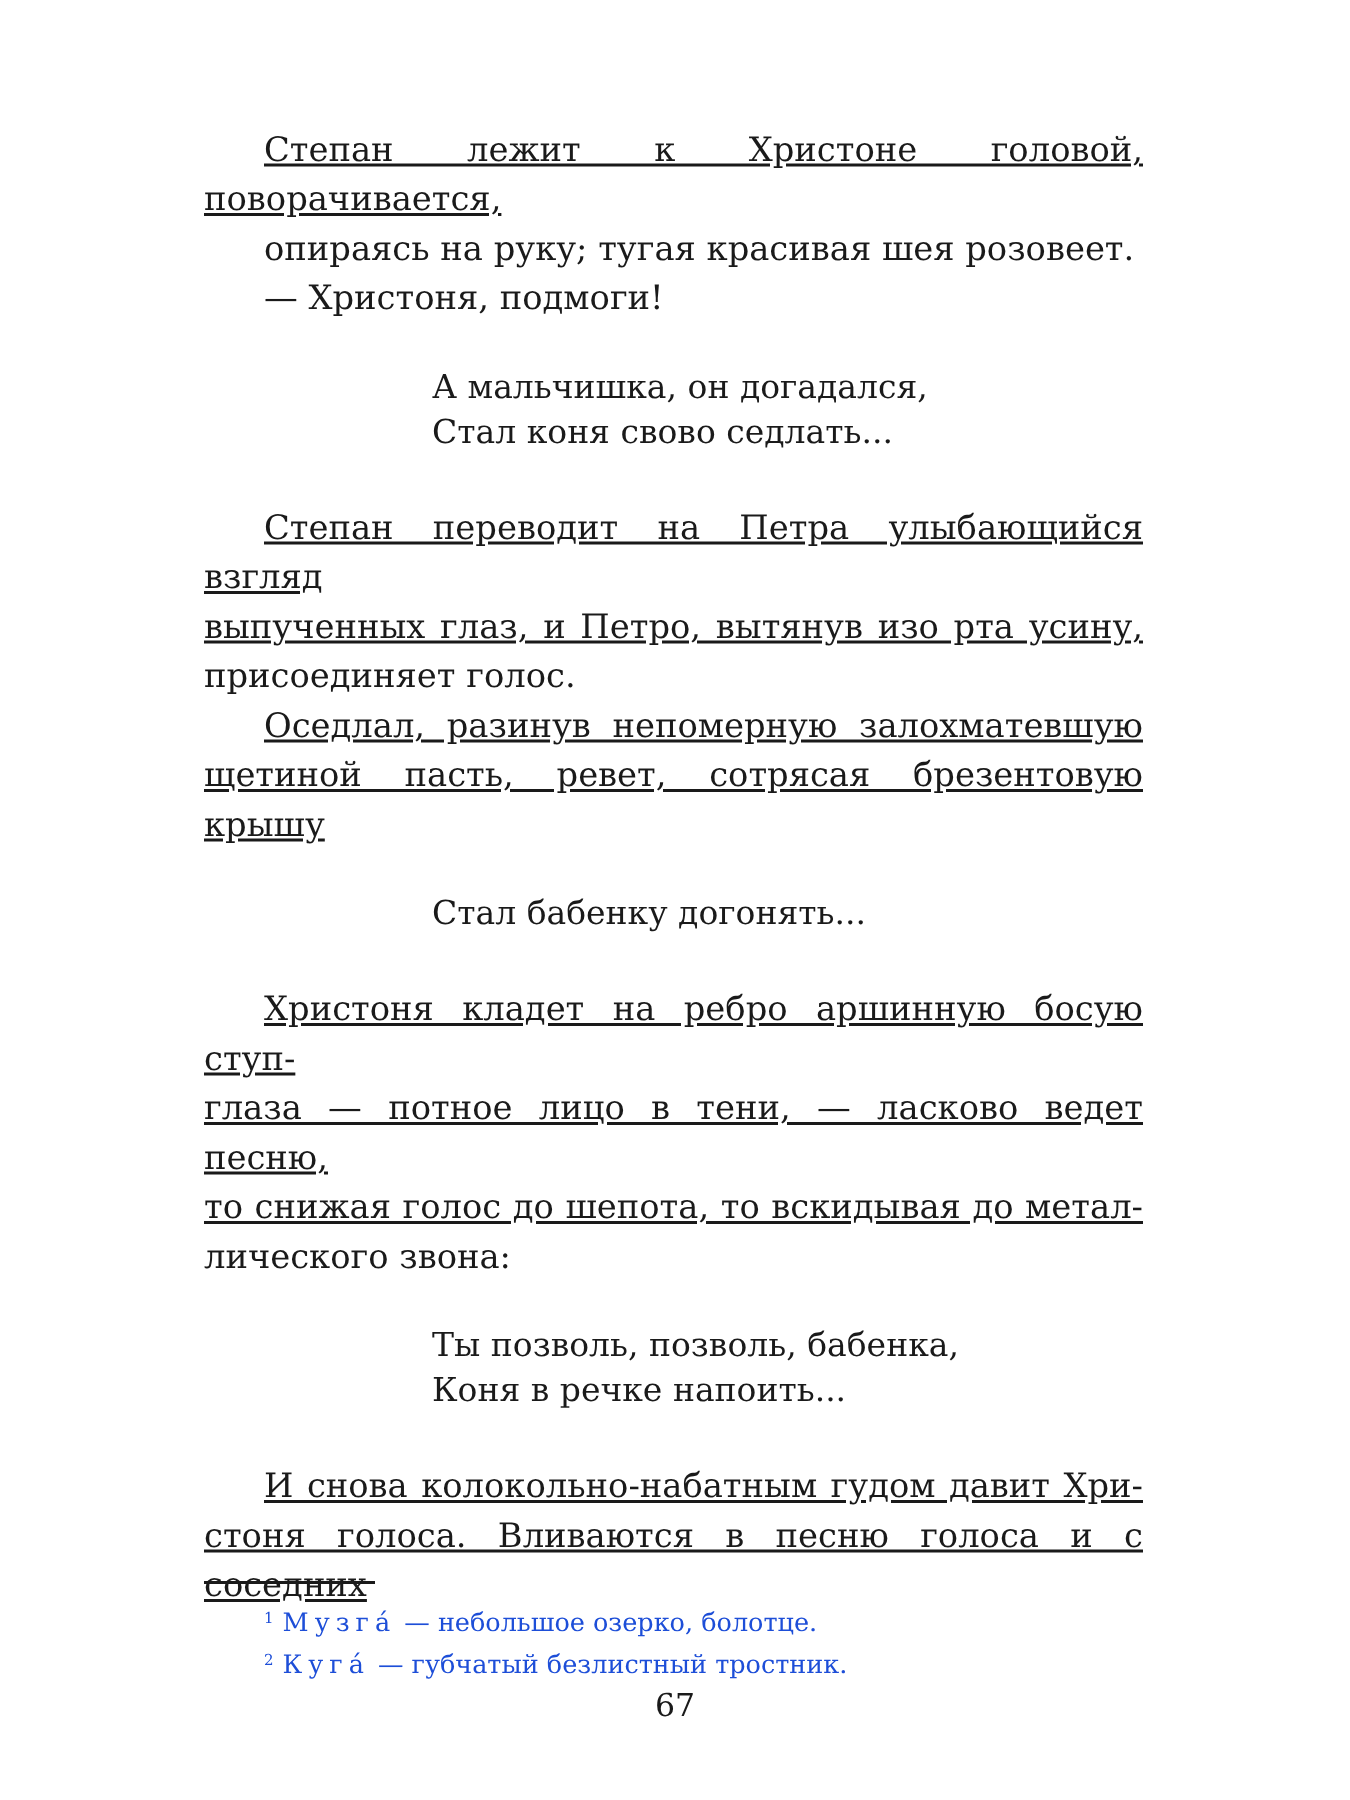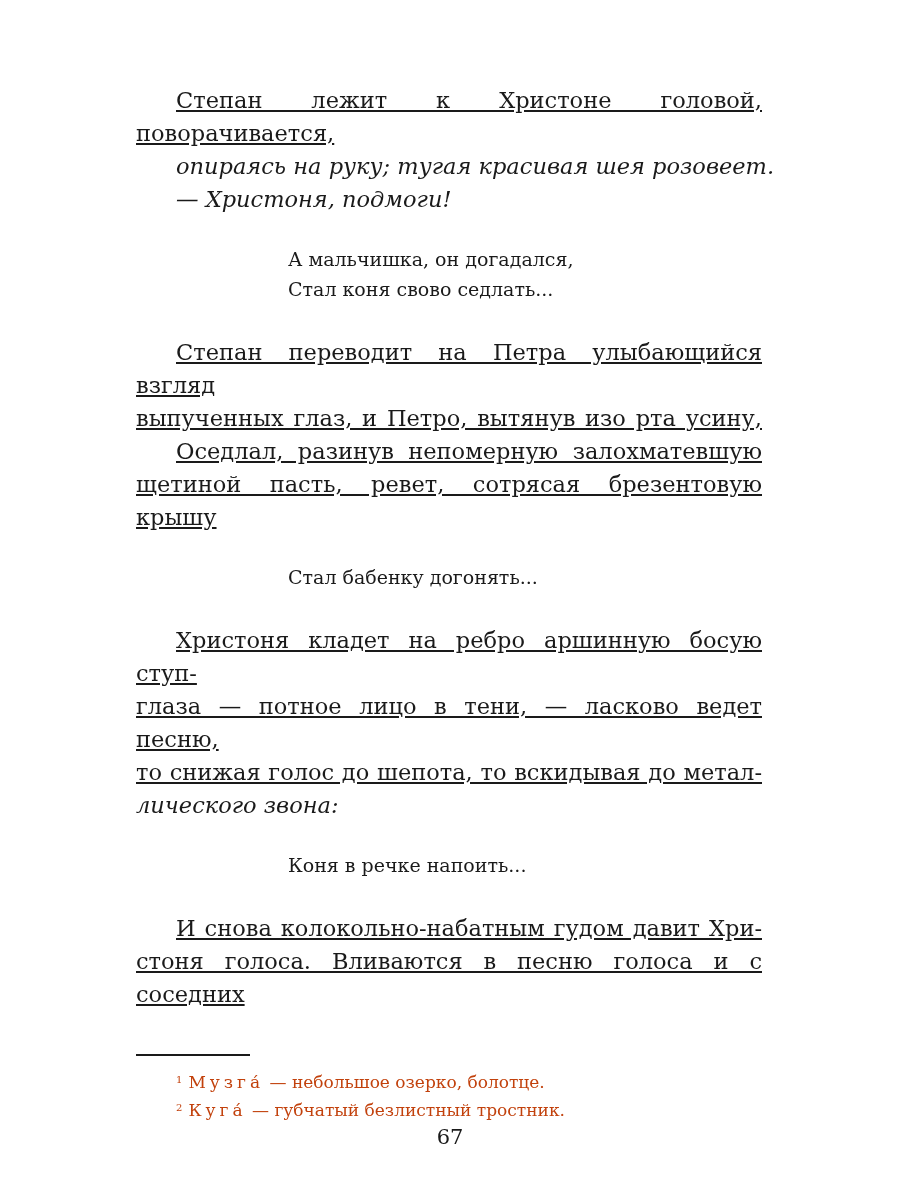--- a/index.html
+++ b/index.html
@@ -8,34 +8,34 @@
       position: absolute; left: 136px; top: 84px; width: 626px;
       font-family: "DejaVu Serif", "Liberation Serif", serif;
       color: #1a1a1a;
       font-size: 22.5px;
       line-height: 33px;
     }
     .para { margin: 0; text-indent: 40px; text-align: justify; text-align-last: left; }
     .para.dialog { text-indent: 40px; }
     .verse {
       margin: 28px 0 32px 152px;
-      font-size: 19px;
+      font-size: 22px;
       line-height: 30px;
     }
     .verse .vline { display: block; white-space: nowrap; }
-    .line { display: block; white-space: nowrap; font-style: italic; }
+    .line { display: block; white-space: nowrap; }
     .just { display: block; text-align: justify; text-align-last: justify; white-space: normal; text-decoration: underline; }
     .footnote-rule {
       position: absolute; left: 136px; top: 1054px; width: 114px; height: 0;
       border-top: 2px solid #1a1a1a;
     }
     .footnotes {
       position: absolute; left: 176px; top: 1067px;
       font-family: "DejaVu Serif", "Liberation Serif", serif;
-      font-size: 17px; line-height: 25px; color: #c2410c;
+      font-size: 17px; line-height: 25px; color: #1d4ed8;
     }
     .fn sup { font-size: 10px; vertical-align: 5px; margin-right: 6px; }
     .fn .term { letter-spacing: 4px; }
     .page-number {
       position: absolute; left: 0; width: 900px; top: 1125px; text-align: center;
       font-family: "DejaVu Serif", "Liberation Serif", serif;
       font-size: 21px; color: #1a1a1a;
     }
   </style>
 </head>
@@ -52,38 +52,40 @@
   </p>
 
   <div class="verse">
     <span class="vline">А мальчишка, он догадался,</span>
     <span class="vline">Стал коня свово седлать...</span>
   </div>
 
   <p class="para">
     <span class="just">Степан переводит на Петра улыбающийся взгляд</span>
     <span class="just" style="text-indent:0">выпученных глаз, и Петро, вытянув изо рта усину,</span>
+    <span class="line" style="text-indent:0">присоединяет голос.</span>
   </p>
   <p class="para">
     <span class="just">Оседлал, разинув непомерную залохматевшую</span>
     <span class="just" style="text-indent:0">щетиной пасть, ревет, сотрясая брезентовую крышу</span>
   </p>
 
   <div class="verse">
     <span class="vline">Стал бабенку догонять...</span>
   </div>
 
   <p class="para">
     <span class="just">Христоня кладет на ребро аршинную босую ступ-</span>
     <span class="just" style="text-indent:0">глаза — потное лицо в тени, — ласково ведет песню,</span>
     <span class="just" style="text-indent:0">то снижая голос до шепота, то вскидывая до метал-</span>
     <span class="line" style="text-indent:0">лического звона:</span>
   </p>
 
   <div class="verse">
+    <span class="vline">Ты позволь, позволь, бабенка,</span>
     <span class="vline">Коня в речке напоить...</span>
   </div>
 
   <p class="para">
     <span class="just">И снова колокольно-набатным гудом давит Хри-</span>
     <span class="just" style="text-indent:0">стоня голоса. Вливаются в песню голоса и с соседних</span>
 
   </p>
 </div>
 

